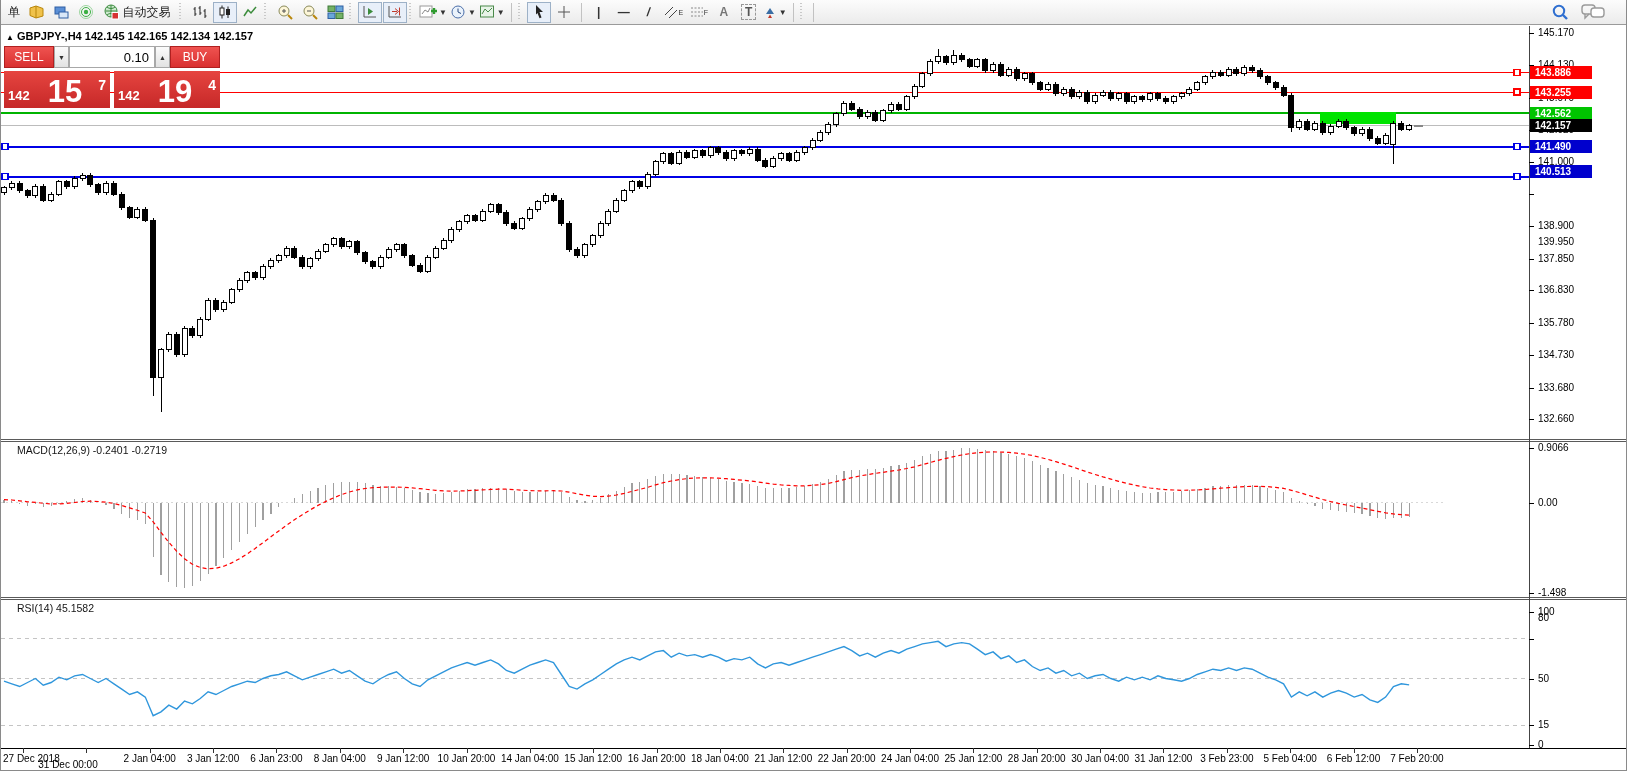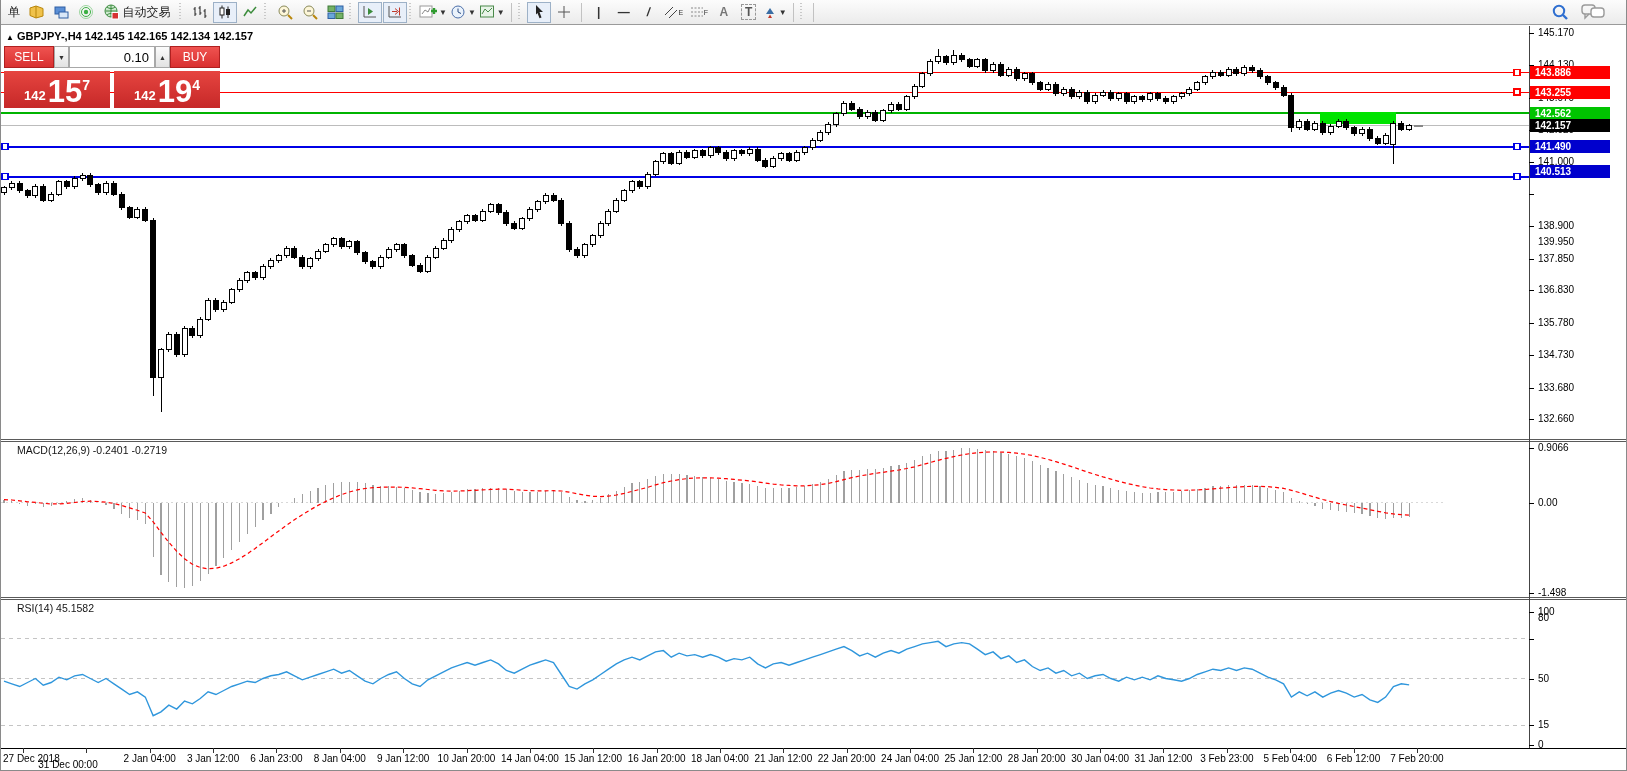--- a/index.html
+++ b/index.html
@@ -31,21 +31,21 @@
   .glyph-sub { font-size: 7px; color: #333; vertical-align: sub; }
   .tf-btn { font-size: 11px; color: #333; padding: 3px 6px; border: 1px solid transparent; }
   .tf-btn.sel { border: 1px solid #9db1c7; background: #eef4fb; }
   .tb-right { margin-left: auto; display: flex; align-items: center; margin-right: 18px; gap: 8px; }
   
   .vaxis-line { position: absolute; left: 1528px; top: 26px; width: 1px; height: 722px; background: #444; }
   .sep { position: absolute; left: 0; width: 1627px; height: 1px; background: #5a5a5a; }
   .chart-svg { position: absolute; left: 0; background: transparent; }
   .ptick { position: absolute; left: 1537px; font-size: 10px; color: #000; white-space: nowrap; }
   .ptick-dash { position: absolute; left: 1528px; width: 5px; height: 1px; background: #000; }
-  .badge { position: absolute; left: 1529px; width: 80px; height: 13px; color: #fff;
+  .badge { position: absolute; left: 1529px; width: 62px; height: 13px; color: #fff;
     font-size: 10px; font-weight: bold; line-height: 13px; padding-left: 5px; }
   .tlabel { position: absolute; top: 753px; font-size: 10px; color: #000;
     transform: translateX(-50%); white-space: nowrap; }
   .tlabel.first { transform: none; }
   .ttick { position: absolute; top: 748px; width: 1px; height: 5px; background: #333; }
   .ind-label { position: absolute; left: 16px; font-size: 10.5px; color: #141414; }
   
   .chart-header { position: absolute; left: 5px; top: 30px; font-size: 11px;
     font-weight: bold; color: #000; white-space: nowrap; }
   .chart-header .tri { font-size: 8px; margin-right: 3px; }
@@ -55,21 +55,21 @@
   .trow1 { display: flex; height: 22px; }
   .btn-sell, .btn-buy { width: 50px; background: linear-gradient(#ef5350, #d93030);
     color: #fff; font-size: 12px; display: flex; align-items: center; justify-content: center;
     border: 1px solid #b02020; }
   .vol-btn { width: 15px; background: linear-gradient(#fcfcfc, #e2e2e2); border: 1px solid #a8a8a8;
     font-size: 7px; color: #333; display: flex; align-items: center; justify-content: center; }
   .vol-input { flex: 1; border: 1px solid #a8a8a8; background: #fff; font-size: 13px;
     color: #000; display: flex; align-items: center; justify-content: flex-end; padding-right: 5px; }
   .trow2 { display: flex; margin-top: 3px; gap: 4px; height: 37px; }
   .pbox { flex: 1; background: linear-gradient(#e64540, #c62828); color: #fff;
-    display: flex; align-items: flex-end; justify-content: center; padding-bottom: 1px; }
+    display: flex; align-items: flex-end; justify-content: center; padding-bottom: 1px; gap: 16px; }
   .p-small { font-size: 13px; font-weight: bold; margin: 0 2px 4px 0; }
   .p-big { font-size: 31px; font-weight: bold; line-height: 30px; }
   .p-sup { font-size: 14px; font-weight: bold; margin-bottom: 14px; }
 </style>
 </head>
 <body>
 
 <div id="app">
 
   <div class="toolbar">

